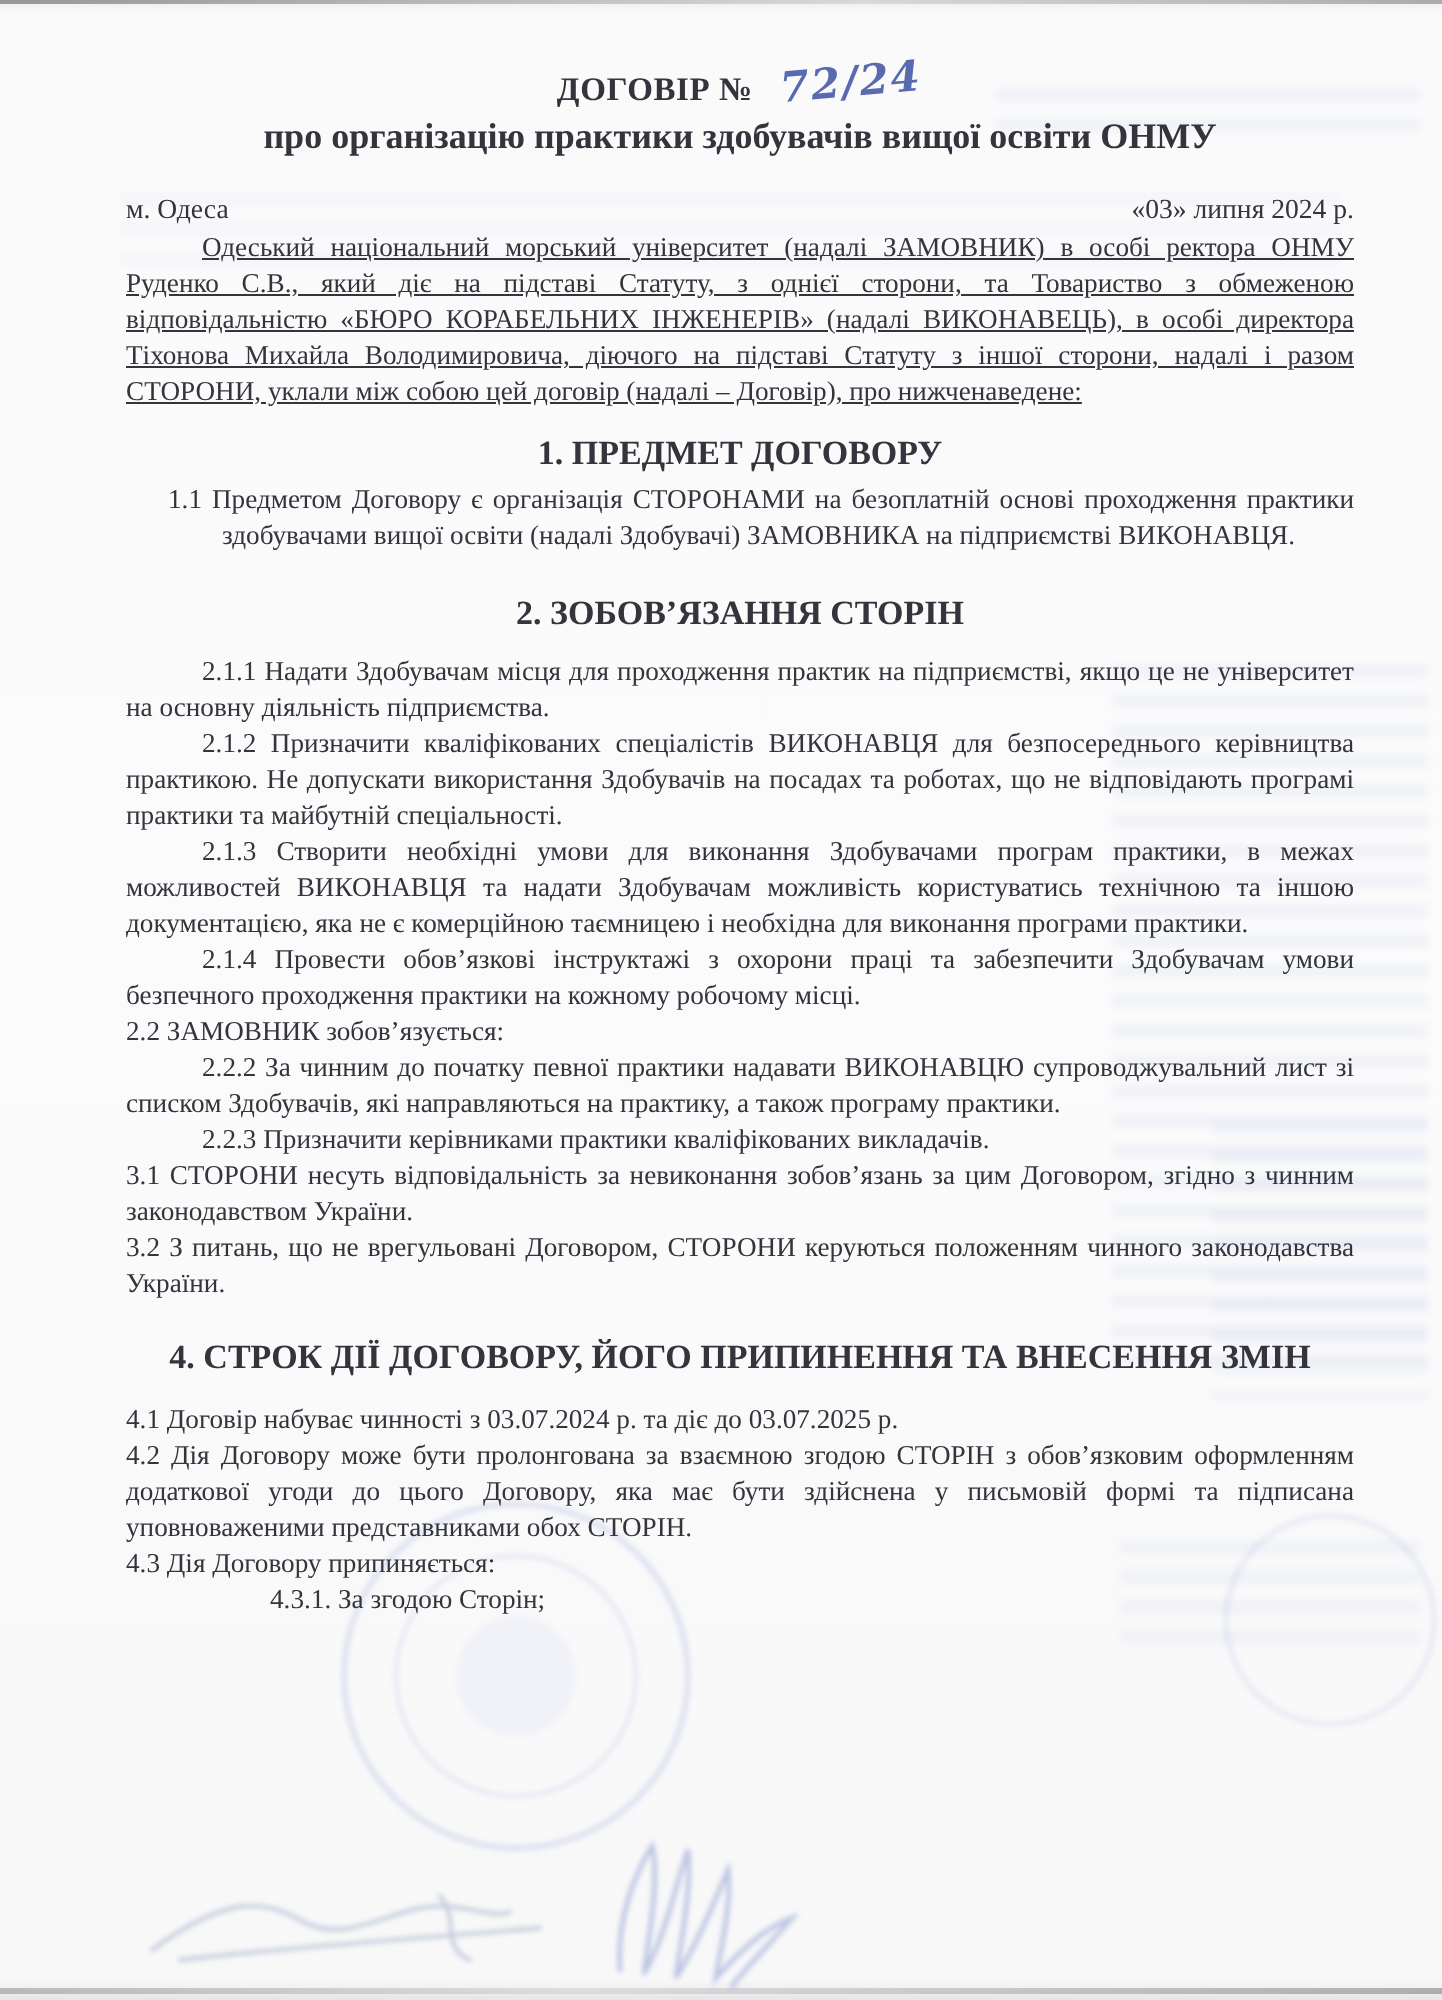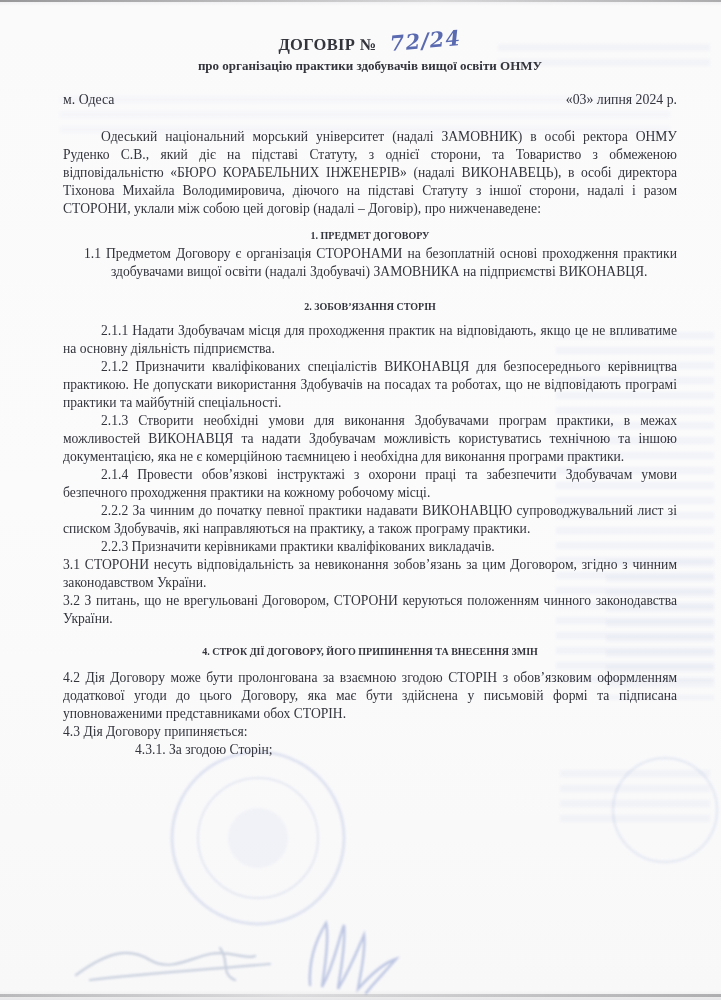--- a/index.html
+++ b/index.html
@@ -17,31 +17,31 @@
   .edge-bottom{position:absolute;bottom:3px;left:0;width:100%;height:3px;
     background:linear-gradient(90deg,rgba(120,120,122,.45),rgba(150,150,152,.2) 40%,rgba(110,110,112,.5));}
   .content{position:absolute;left:63px;right:44px;top:30px;}
   .p{font-size:13.6px;line-height:18px;text-align:justify;text-align-last:left;margin:0;}
   .ind{text-indent:38px;}
   .lead{margin-left:6px;}
   .item{padding-left:48px;text-indent:-27px;}
   .sub431{margin-left:72px;}
   .center-h{text-align:center;font-weight:700;}
   .title-row{font-size:16.5px;letter-spacing:.3px;}
-  .subtitle{font-size:13px;margin-top:3px;}
+  .subtitle{font-size:18px;margin-top:3px;}
   .hand{
     display:inline-block;color:#3f51a3;font-size:21px;font-style:italic;
     font-family:"DejaVu Serif",serif;transform:rotate(-5deg) translateY(-2px);
     margin-left:14px;letter-spacing:1px;opacity:.85;
   }
   .place-date{display:flex;justify-content:space-between;align-items:baseline;
     font-size:13.8px;margin-top:10px;text-align:right;}
   .date{margin-top:8px;}
-  .intro{margin-top:20px;}
-  .h-sec{font-size:10px;}
+  .intro{margin-top:2px;text-decoration:underline;}
+  .h-sec{font-size:17px;}
   .h1{margin:12px 0 4px;}
   .h2{margin:20px 0 10px;}
   .h3{margin:10px 0 2px;}
   .h4{margin:18px 0 12px;}
   
   .bleed{
     position:absolute;pointer-events:none;
     background:repeating-linear-gradient(to bottom,rgba(105,125,190,.10) 0 7px,rgba(105,125,190,0) 7px 15px);
     filter:blur(1.6px);
   }
@@ -89,29 +89,31 @@
       <span>м. Одеса</span>
       <span class="date">«03» липня 2024 р.</span>
     </div>
 
     <p class="p ind intro">Одеський національний морський університет (надалі ЗАМОВНИК) в особі ректора ОНМУ Руденко С.В., який діє на підставі Статуту, з однієї сторони, та Товариство з обмеженою відповідальністю «БЮРО КОРАБЕЛЬНИХ ІНЖЕНЕРІВ» (надалі ВИКОНАВЕЦЬ), в особі директора Тіхонова Михайла Володимировича, діючого на підставі Статуту з іншої сторони, надалі і разом СТОРОНИ, уклали між собою цей договір (надалі – Договір), про нижченаведене:</p>
 
     <div class="center-h h-sec h1">1. ПРЕДМЕТ ДОГОВОРУ</div>
     <p class="p item">1.1 Предметом Договору є організація СТОРОНАМИ на безоплатній основі проходження практики здобувачами вищої освіти (надалі Здобувачі) ЗАМОВНИКА на підприємстві ВИКОНАВЦЯ.</p>
 
     <div class="center-h h-sec h2">2. ЗОБОВ’ЯЗАННЯ СТОРІН</div>
-    <p class="p ind">2.1.1 Надати Здобувачам місця для проходження практик на відповідають, якщо це не впливатиме на основну діяльність підприємства.</p>
+    <p class="p ind">2.1.1 Надати Здобувачам місця для проходження практик на підприємстві, якщо це не університет на основну діяльність підприємства.</p>
     <p class="p ind">2.1.2 Призначити кваліфікованих спеціалістів ВИКОНАВЦЯ для безпосереднього керівництва практикою. Не допускати використання Здобувачів на посадах та роботах, що не відповідають програмі практики та майбутній спеціальності.</p>
     <p class="p ind">2.1.3 Створити необхідні умови для виконання Здобувачами програм практики, в межах можливостей ВИКОНАВЦЯ та надати Здобувачам можливість користуватись технічною та іншою документацією, яка не є комерційною таємницею і необхідна для виконання програми практики.</p>
     <p class="p ind">2.1.4 Провести обов’язкові інструктажі з охорони праці та забезпечити Здобувачам умови безпечного проходження практики на кожному робочому місці.</p>
+    <p class="p">2.2 ЗАМОВНИК зобов’язується:</p>
     <p class="p ind">2.2.2 За чинним до початку певної практики надавати ВИКОНАВЦЮ супроводжувальний лист зі списком Здобувачів, які направляються на практику, а також програму практики.</p>
     <p class="p ind">2.2.3 Призначити керівниками практики кваліфікованих викладачів.</p>
 
     <p class="p">3.1 СТОРОНИ несуть відповідальність за невиконання зобов’язань за цим Договором, згідно з чинним законодавством України.</p>
     <p class="p">3.2 З питань, що не врегульовані Договором, СТОРОНИ керуються положенням чинного законодавства України.</p>
 
     <div class="center-h h-sec h4">4. СТРОК ДІЇ ДОГОВОРУ, ЙОГО ПРИПИНЕННЯ ТА ВНЕСЕННЯ ЗМІН</div>
+    <p class="p">4.1  Договір набуває чинності з 03.07.2024 р. та діє до 03.07.2025 р.</p>
     <p class="p">4.2 Дія Договору може бути пролонгована за взаємною згодою СТОРІН з обов’язковим оформленням додаткової угоди до цього Договору, яка має бути здійснена у письмовій формі та підписана уповноваженими представниками обох СТОРІН.</p>
     <p class="p">4.3  Дія Договору припиняється:</p>
     <p class="p sub431">4.3.1. За згодою Сторін;</p>
 
   </div>
 </div>
 
 </body></html>

